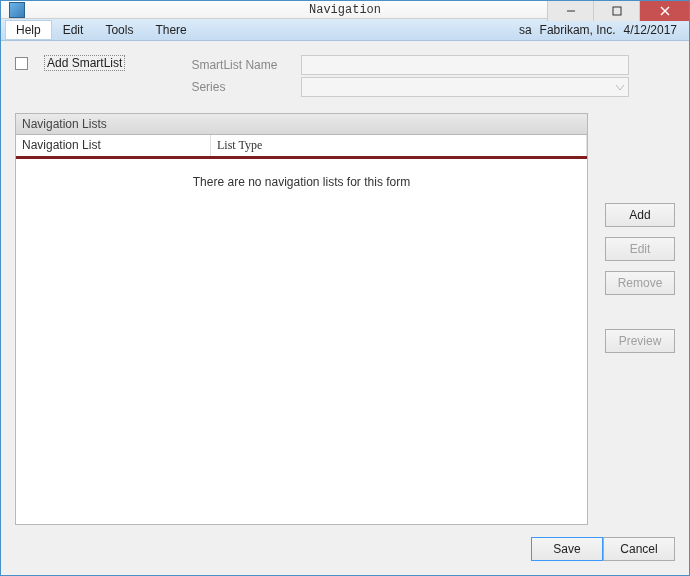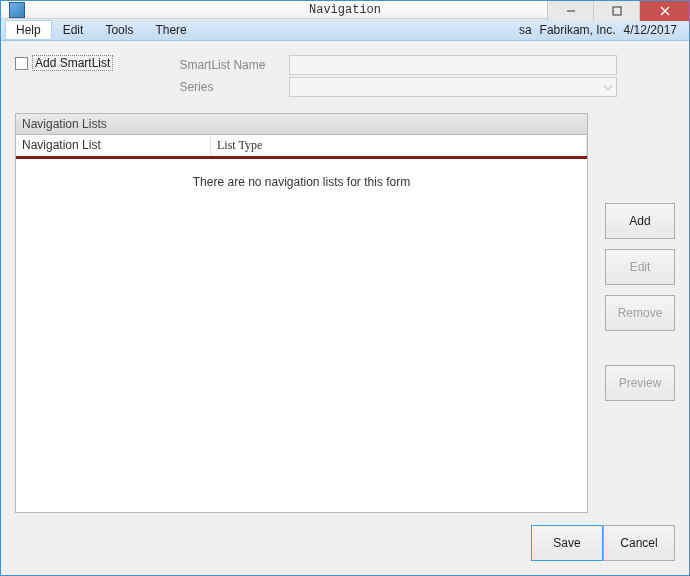--- a/index.html
+++ b/index.html
@@ -101,21 +101,21 @@
     }
     .top-section {
       display: flex;
       align-items: flex-start;
       gap: 8px;
       margin-bottom: 16px;
     }
     .checkbox-wrap {
       display: flex;
       align-items: center;
-      gap: 4px;
+      gap: 16px;
       margin-top: 0;
     }
     .checkbox {
       width: 13px;
       height: 13px;
       border: 1px solid #888;
       background: #fff;
       cursor: pointer;
     }
     .checkbox-label {
@@ -201,21 +201,21 @@
       margin-top: 8px;
     }
     .side-buttons {
       width: 70px;
       display: flex;
       flex-direction: column;
       gap: 10px;
       padding-top: 90px;
     }
     .btn {
-      height: 36px;
+      height: 24px;
       border: 1px solid #adadad;
       background: linear-gradient(#f5f5f5, #e8e8e8);
       color: #222;
       font-size: 12px;
       cursor: pointer;
       display: flex;
       align-items: center;
       justify-content: center;
     }
     .btn.disabled {

